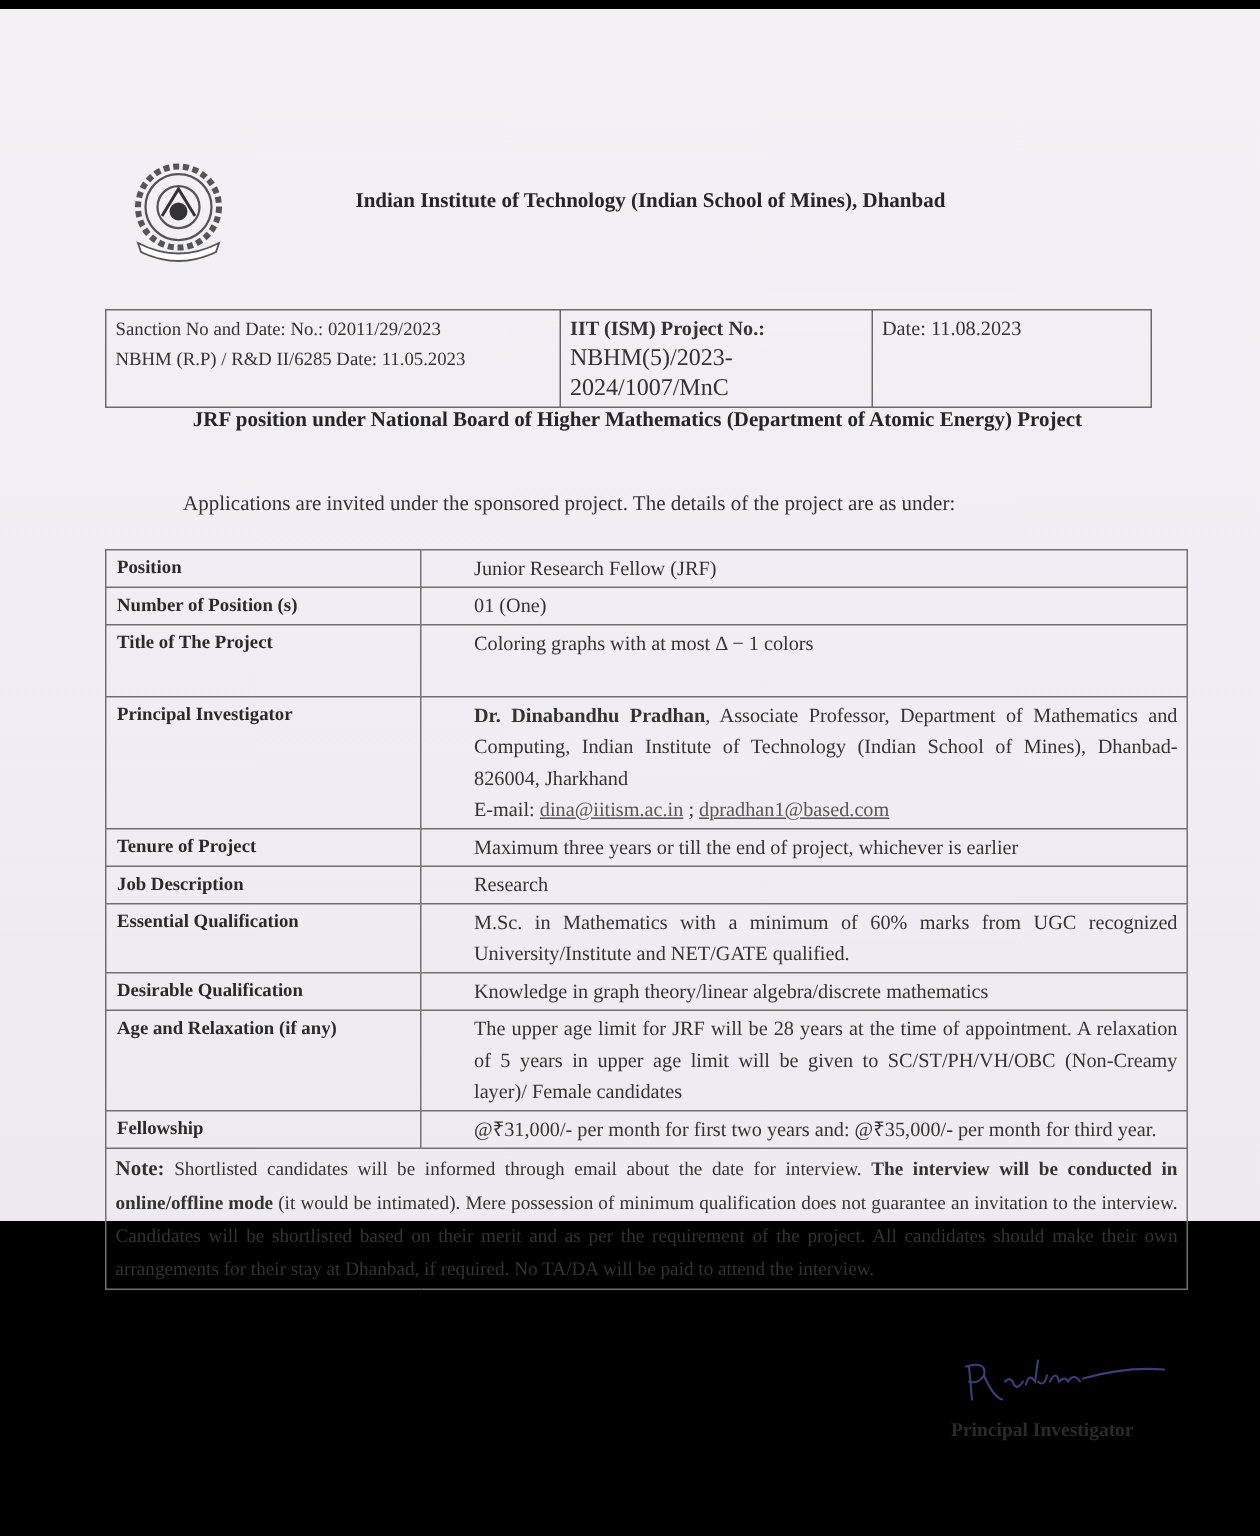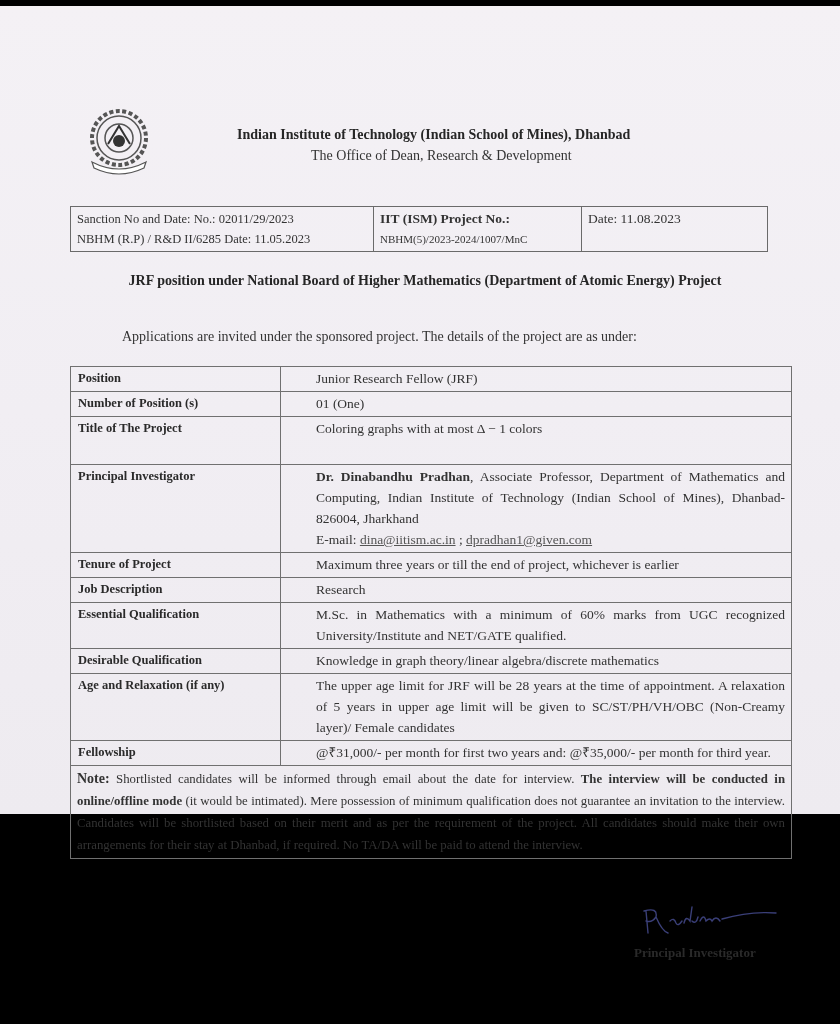--- a/index.html
+++ b/index.html
@@ -67,32 +67,31 @@
       <circle cx="35" cy="34" r="27" stroke-dasharray="4 2.5" stroke-width="4"></circle>
       <circle cx="35" cy="34" r="22"></circle>
       <circle cx="35" cy="34" r="14"></circle>
       <path d="M24 40 L35 22 L46 40" stroke="#333" stroke-width="2"></path>
     </g>
     <circle cx="35" cy="37" r="6" fill="#333"></circle>
     <path d="M8 58 Q35 72 62 58 L60 64 Q35 76 10 64 Z" fill="#fff" stroke="#555" stroke-width="1.2"></path>
   </svg>
 
   <div class="header-title">Indian Institute of Technology (Indian School of Mines), Dhanbad</div>
-  <div class="header-sub">The Office of Dean, Research &amp; Development</div>
 
   <table class="sanction">
     <tbody>
         <tr>
       <td class="c1">
         <div>Sanction No and Date: No.: 02011/29/2023</div>
         <div>NBHM (R.P) / R&amp;D II/6285 Date: 11.05.2023</div>
       </td>
       <td class="c2">
         <div class="b" style="font-size:13.5px">IIT (ISM) Project No.:</div>
-        <div style="font-size:11px">NBHM(5)/2023-2024/1007/MnC</div>
+        <div style="font-size:16px">NBHM(5)/2023-2024/1007/MnC</div>
       </td>
       <td>
         <div style="font-size:13.5px">Date: 11.08.2023</div>
       </td>
     </tr>
   </tbody>
     </table>
 
   <div class="notice-title">JRF position under National Board of Higher Mathematics (Department of Atomic Energy) Project</div>
   <div class="intro">Applications are invited under the sponsored project. The details of the project are as under:</div>
@@ -108,21 +107,21 @@
       <td class="val">01 (One)</td>
     </tr>
     <tr class="tall-title">
       <td class="lbl">Title of The Project</td>
       <td class="val">Coloring graphs with at most Δ − 1 colors</td>
     </tr>
     <tr>
       <td class="lbl">Principal Investigator</td>
       <td class="val">
         <span class="b">Dr. Dinabandhu Pradhan</span><span>, Associate Professor, Department of Mathematics and Computing, Indian Institute of Technology (Indian School of Mines), Dhanbad-826004, Jharkhand</span><br>
-        <span>E-mail: </span><a>dina@iitism.ac.in</a><span> ; </span><a>dpradhan1@given.com</a>
+        <span>E-mail: </span><a>dina@iitism.ac.in</a><span> ; </span><a>dpradhan1@based.com</a>
       </td>
     </tr>
     <tr>
       <td class="lbl">Tenure of Project</td>
       <td class="val">Maximum three years or till the end of project, whichever is earlier</td>
     </tr>
     <tr>
       <td class="lbl">Job Description</td>
       <td class="val">Research</td>
     </tr>

